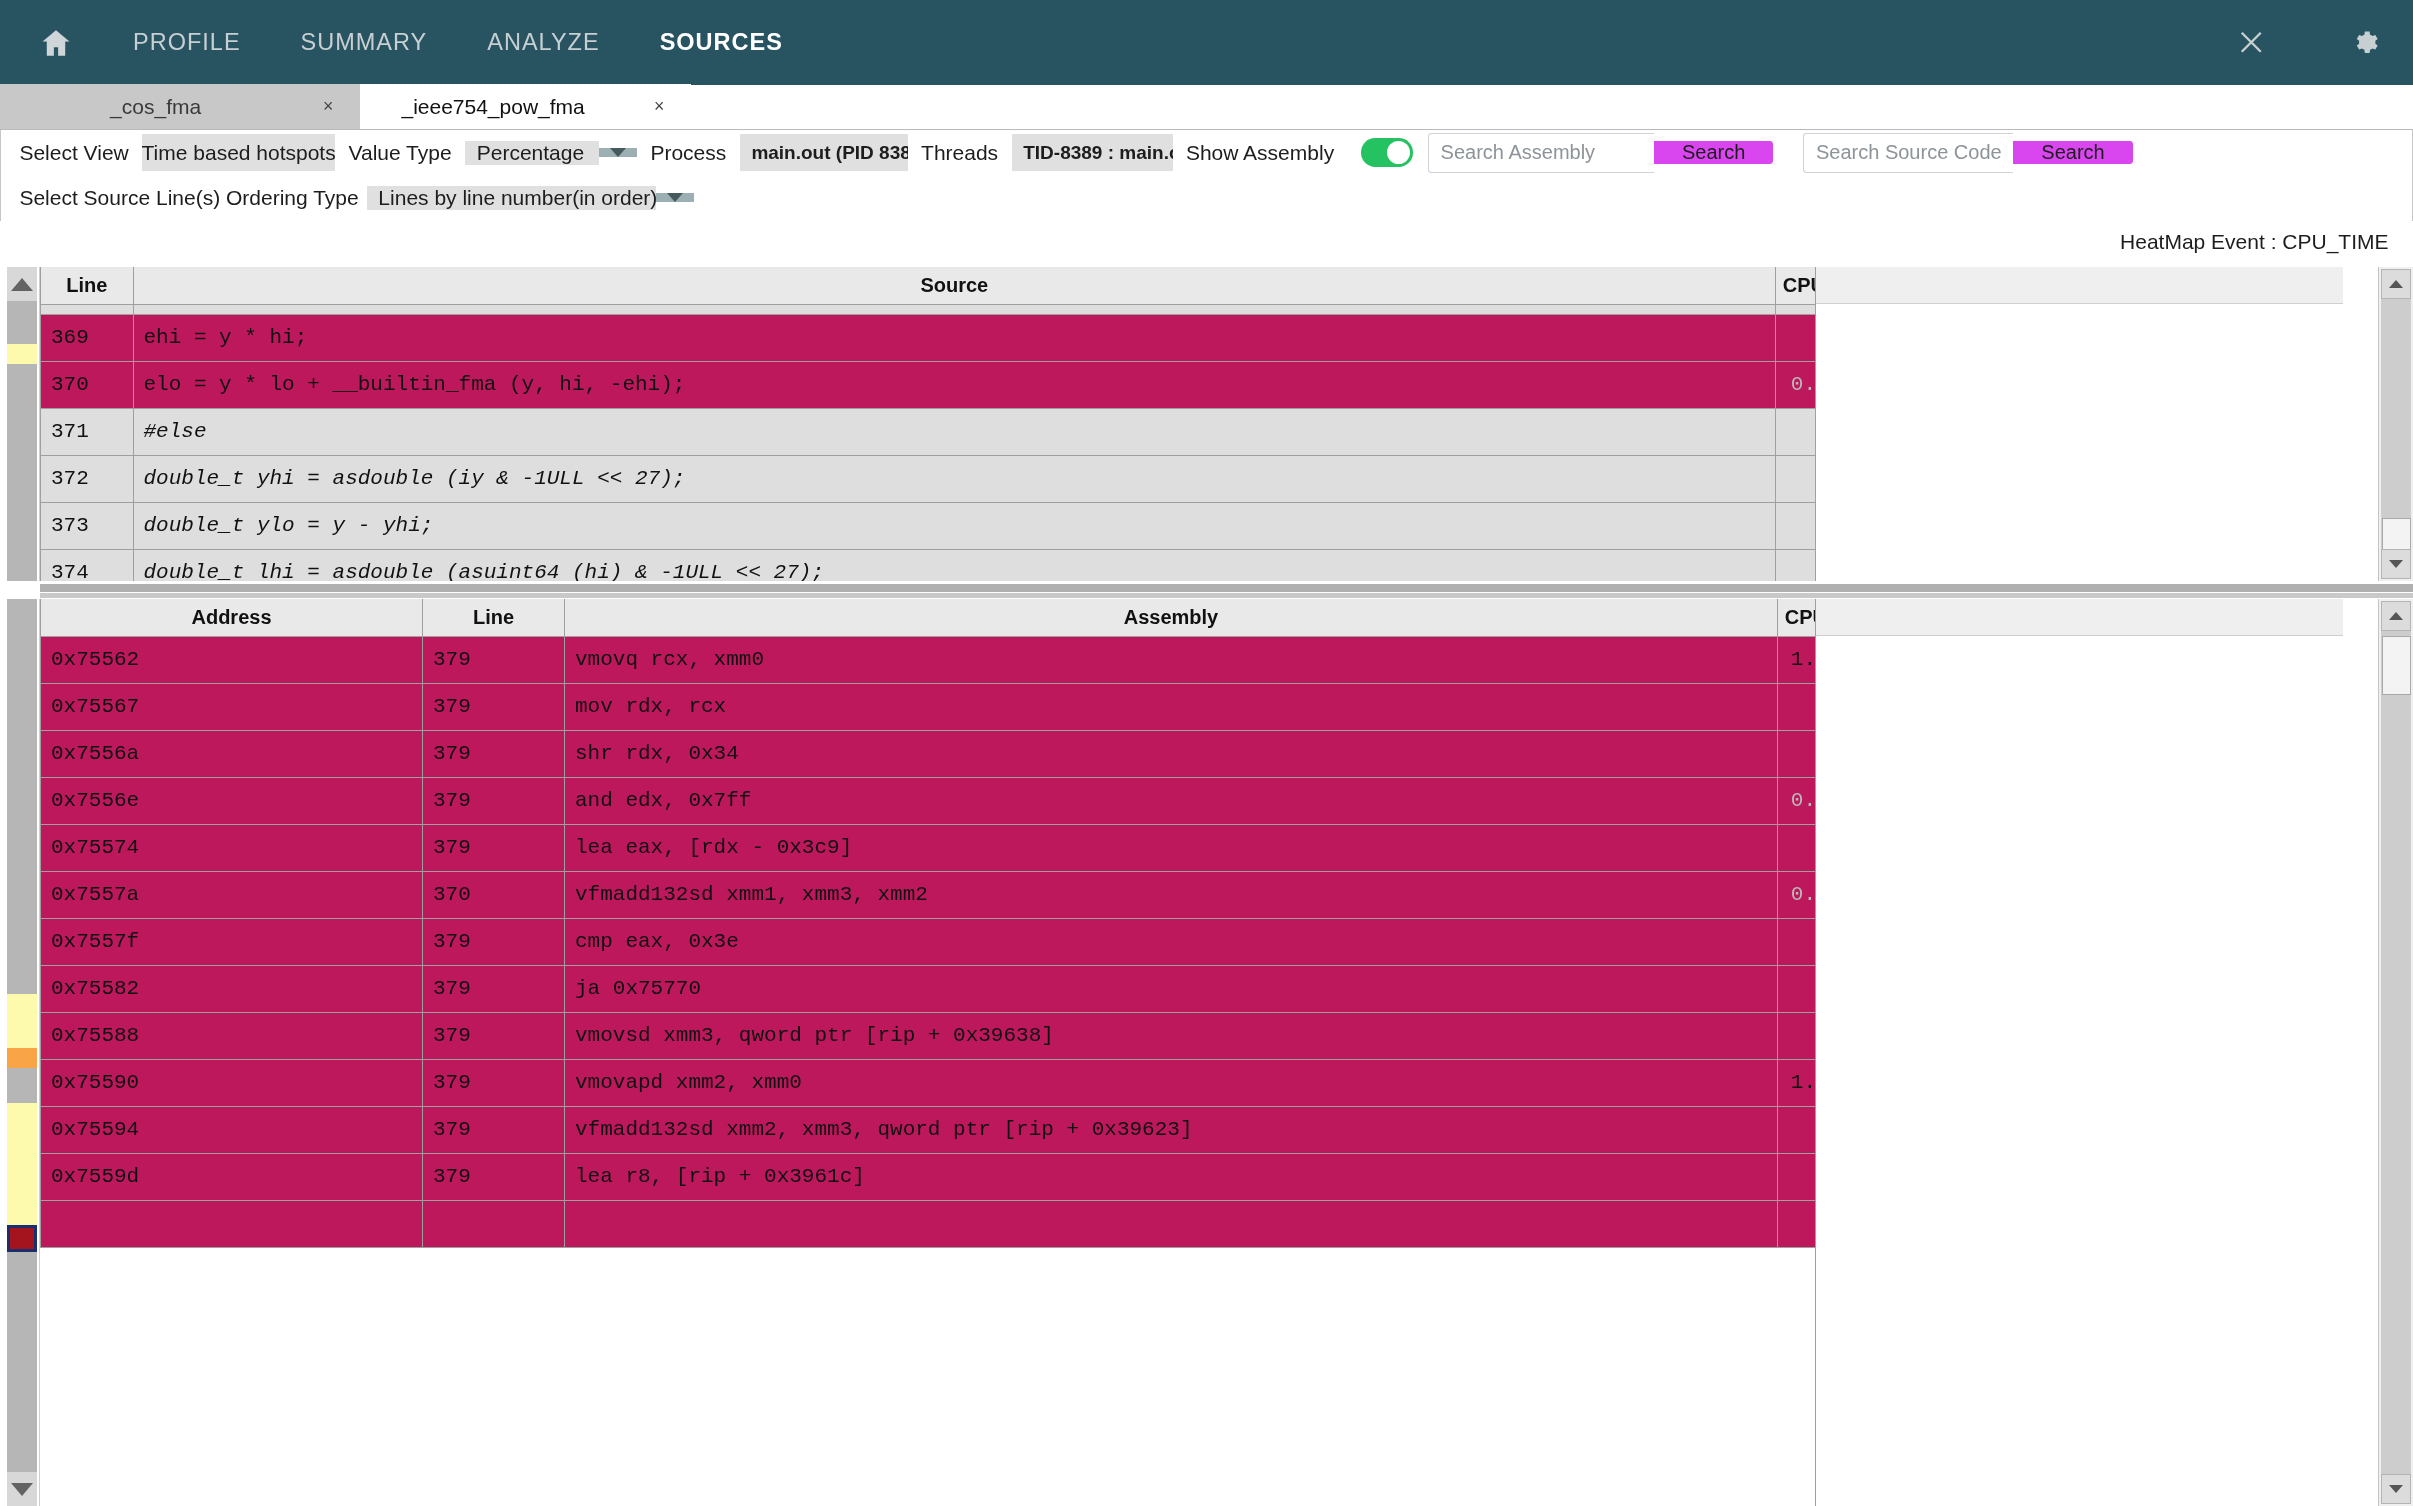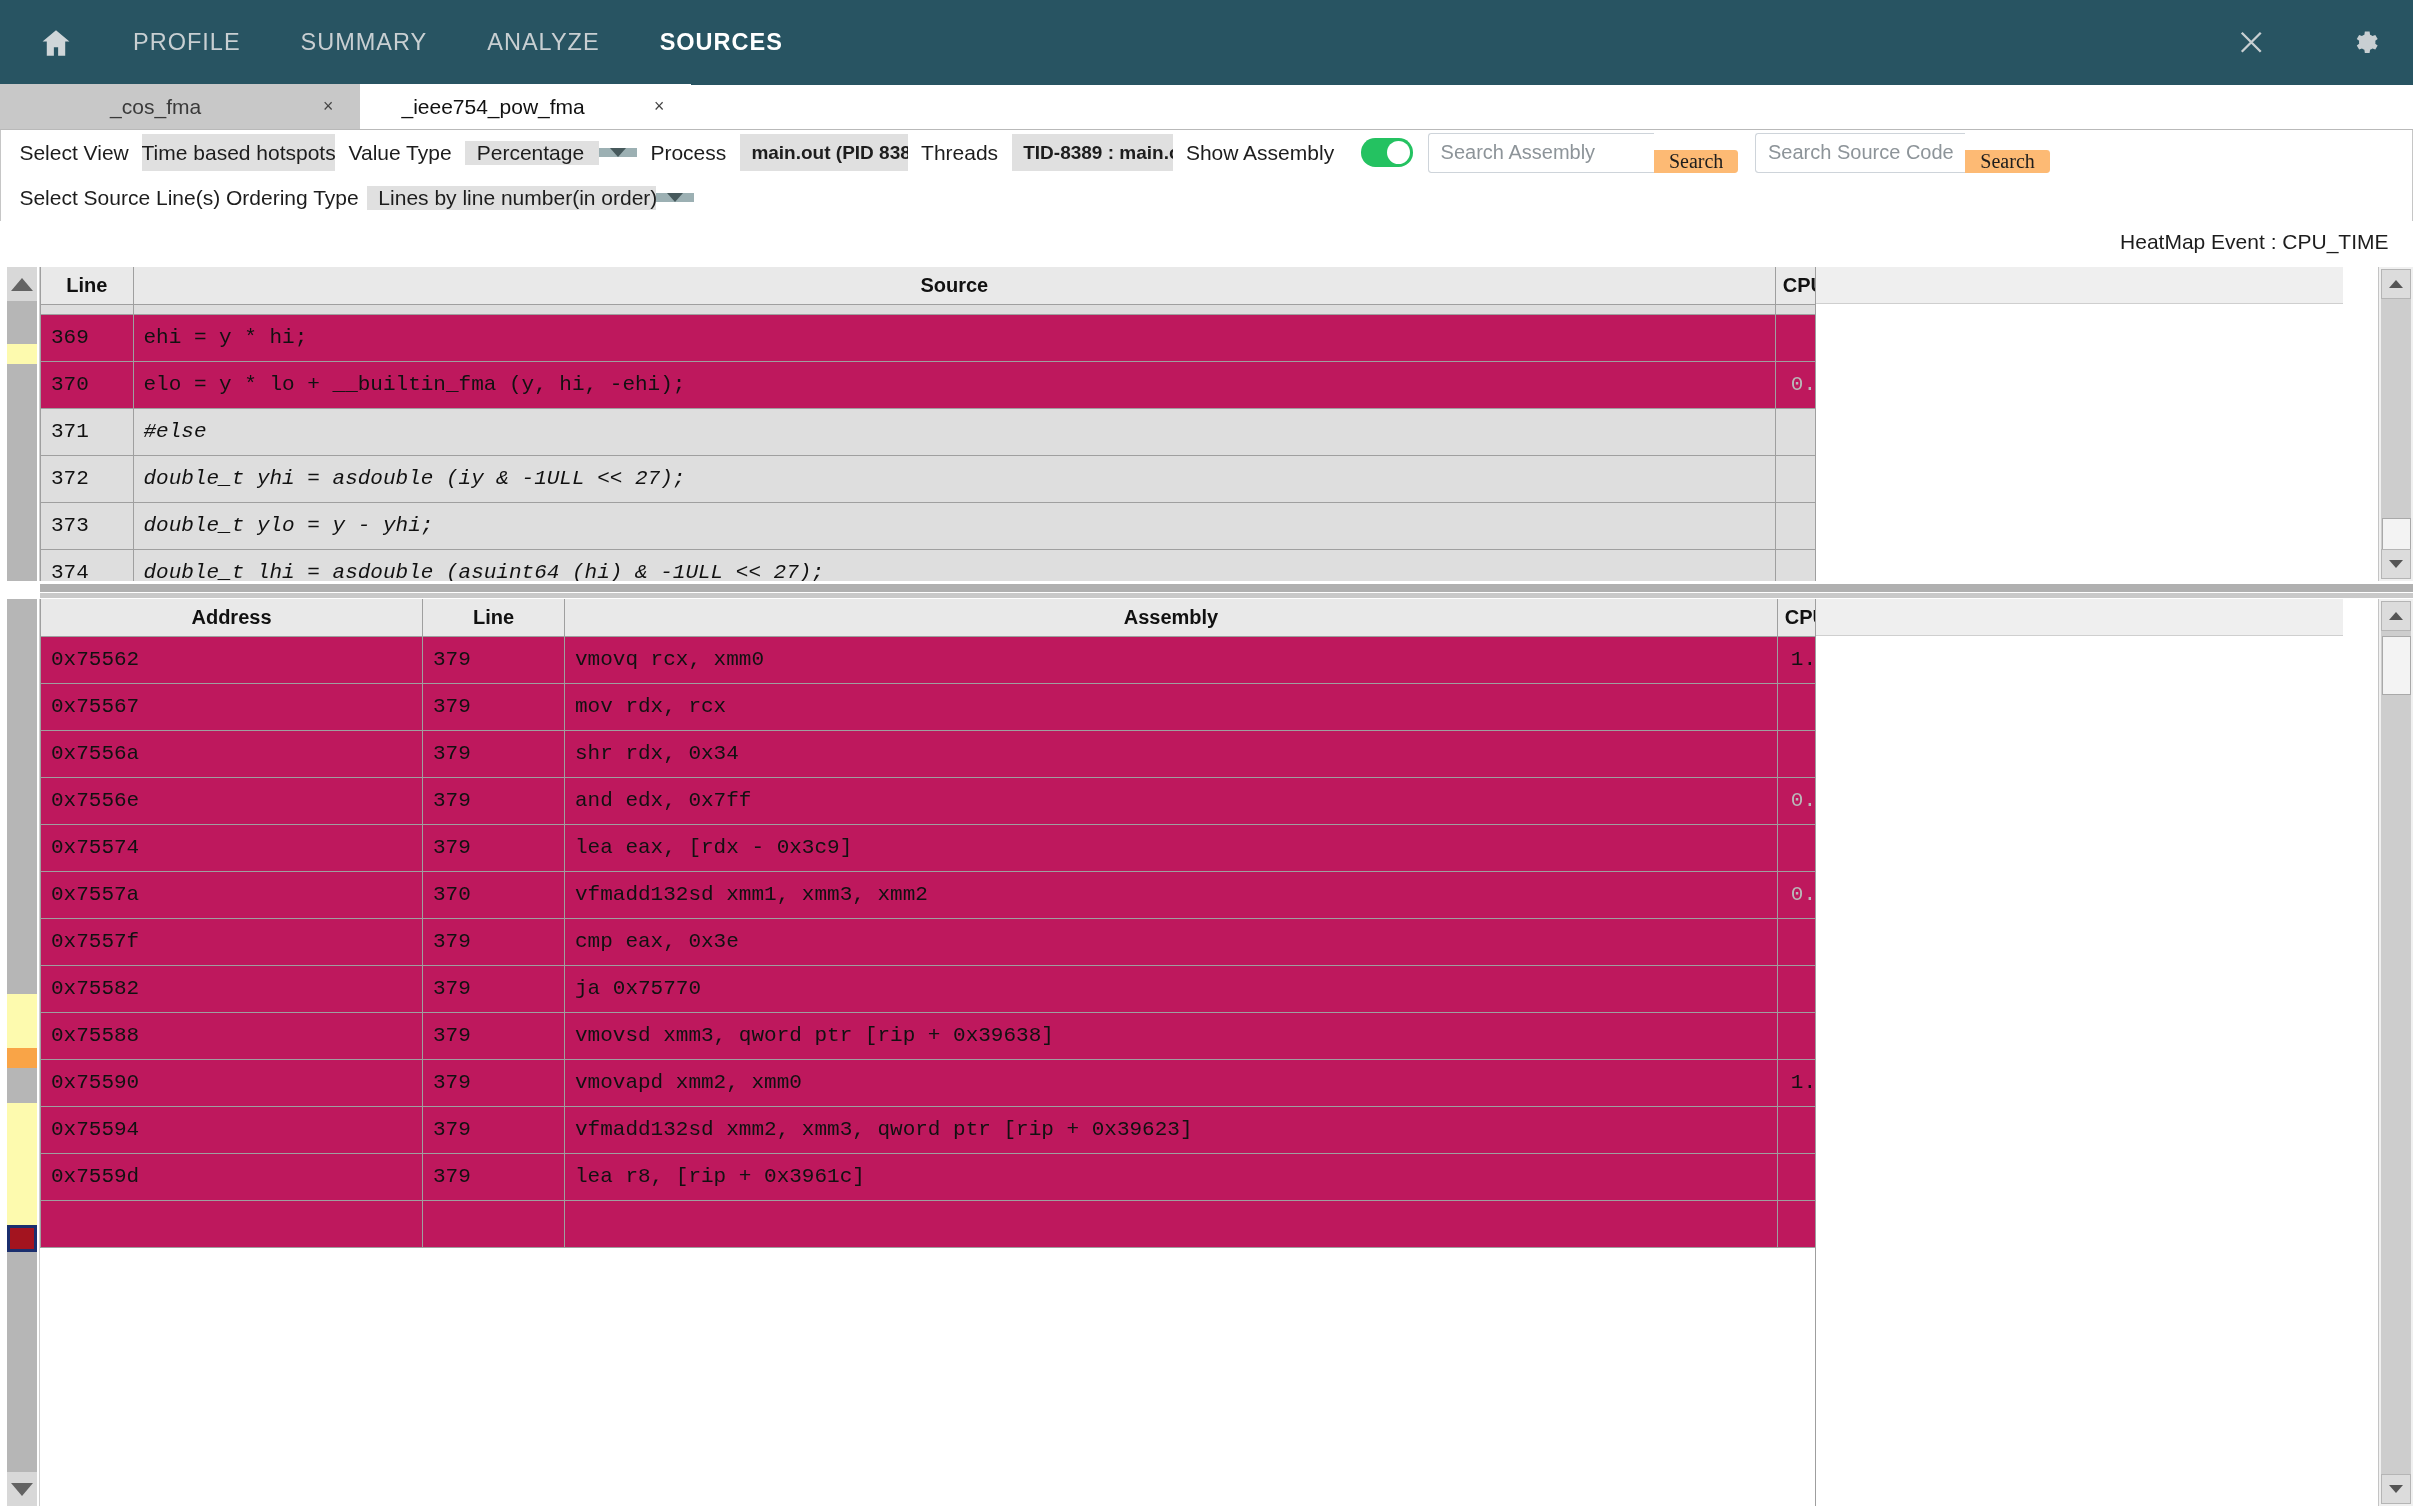--- a/index.html
+++ b/index.html
@@ -150,43 +150,43 @@
     cursor: pointer;
     flex: none;
   }
   .toggle .knob {
     position:absolute; right: 2.5px; top: 2.5px;
     width: 23.5px; height: 23.5px; border-radius: 50%;
     background: #ffffff;
   }
 
   
-  .search-group { display:flex; align-items:flex-end; height:40px; margin-right: 17px; }
+  .search-group { display:flex; align-items:center; height:40px; margin-right: 30px; }
   .search-group input {
     height: 40px;
     border: 0.8px solid #ced4da;
     border-right: none;
     font-size: 20px;
     padding: 0 11.7px;
     color: #222;
     outline: none;
     font-family: "Liberation Sans", sans-serif;
     background: #fff;
     border-radius: 3.4px 0 0 3.4px;
   }
   .search-group input::placeholder { color: #8d9499; }
   .search-group .sbtn {
-    background: #fdba74;
+    background: #d946ef;
     border: none;
     color: #1d1d1d;
     font-size: 20px;
-    padding: 0 15px;
+    padding: 0 28px;
     cursor: pointer;
     border-radius: 0 3.4px 3.4px 0;
-    font-family: Liberation Serif, serif;
+    font-family: Liberation Sans, sans-serif;
     white-space: nowrap;
   }
   #grp-asm input { width: 226px; }
   #grp-src input { width: 210px; }
   #heatmap-note {
     position: absolute; right: 23.5px; top: 55px;
     font-size: 21px; color: #1d1d1d; white-space: nowrap;
   }
 
   

